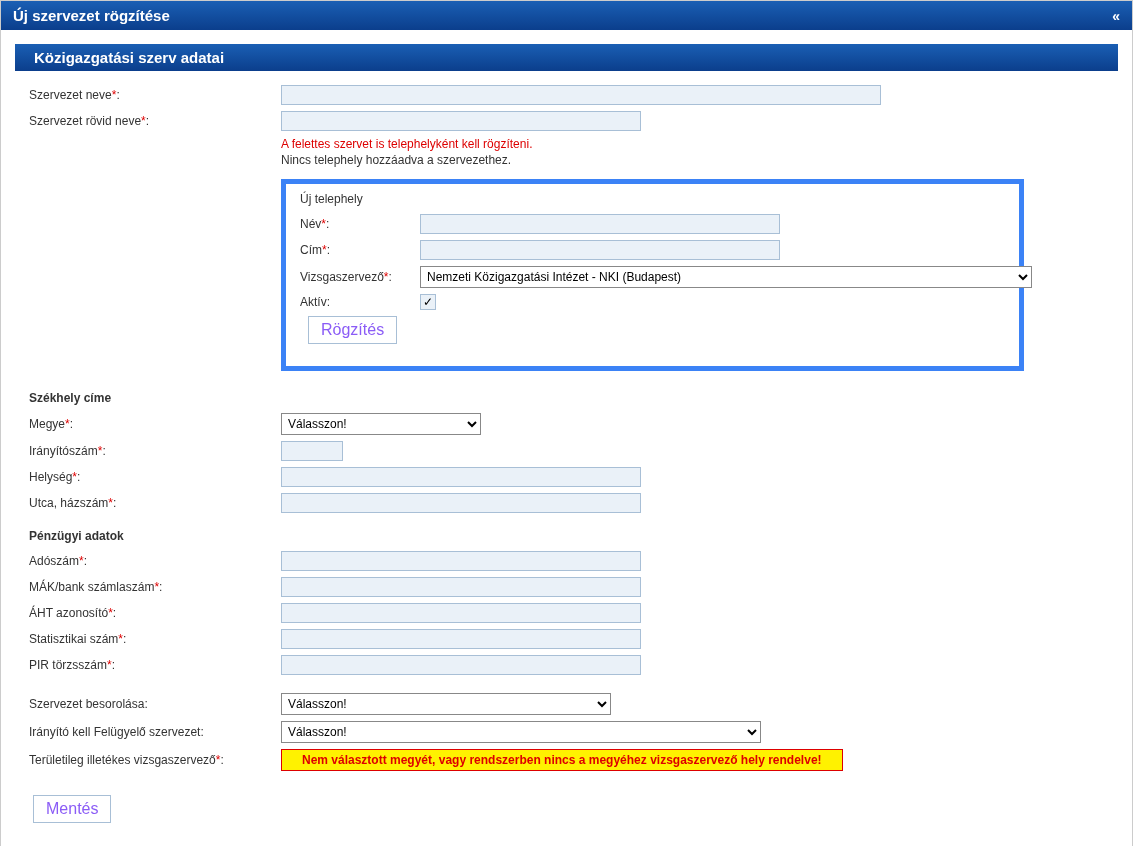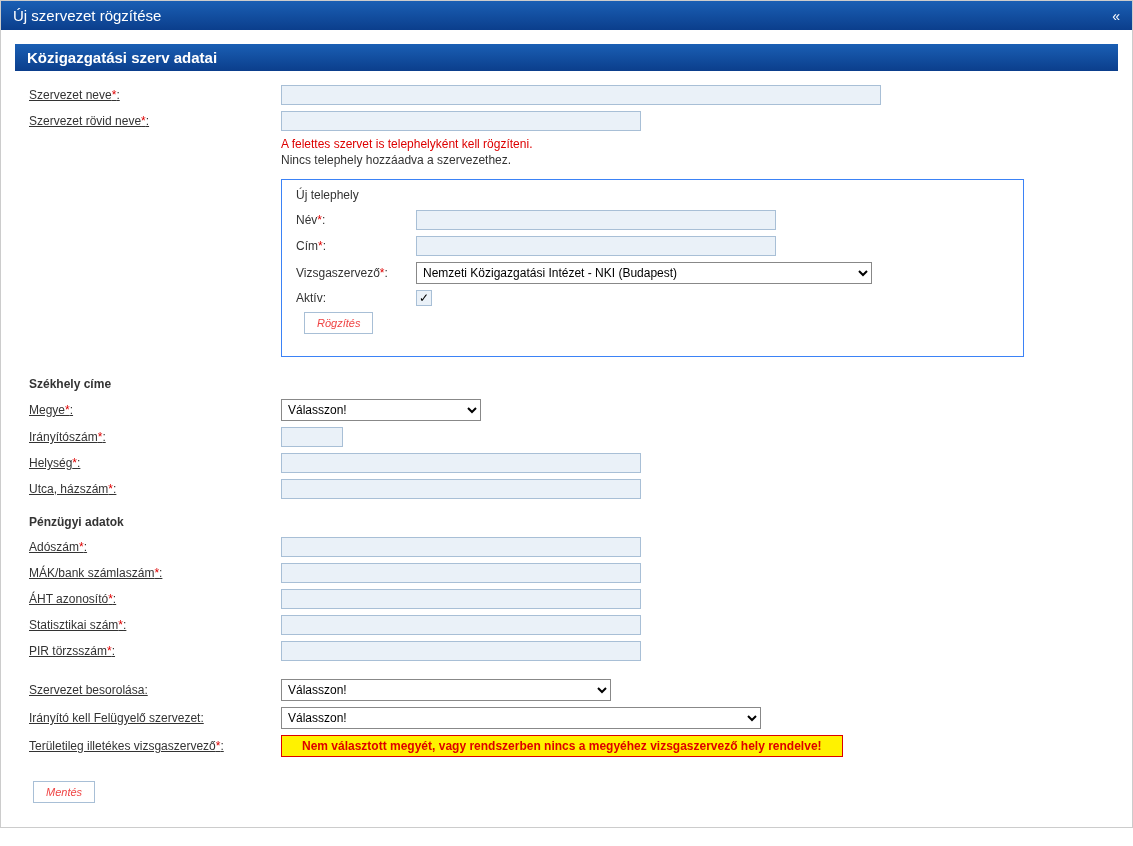--- a/index.html
+++ b/index.html
@@ -11,50 +11,49 @@
     color: #333;
     background: #fff;
   }
   .window {
     width: 1133px;
     border: 1px solid #ccc;
   }
   .titlebar {
     background: linear-gradient(to bottom, #1a5fb4 0%, #0b3e8c 100%);
     color: #fff;
-    font-weight: normal;
+    font-weight: bold;
     font-size: 15px;
     padding: 6px 12px;
     display: flex;
     justify-content: space-between;
     align-items: center;
   }
   .collapse-arrow {
     font-size: 14px;
     cursor: pointer;
   }
   .content { padding: 14px 14px 18px 14px; }
   .section-header {
     background: linear-gradient(to bottom, #1a5fb4 0%, #0b3e8c 100%);
     color: #fff;
     font-weight: bold;
     font-size: 15px;
-    padding: 5px 12px;
+    padding: 5px 19px;
     margin-bottom: 14px;
   }
   .form-body { padding: 0 14px; }
   .form-row {
     display: flex;
     align-items: center;
     margin-bottom: 6px;
   }
   .label-col {
     width: 252px;
     flex: 0 0 252px;
-    text-decoration: underline;
   }
   .input-col {
     flex: 1;
   }
   .req { color: #d00; }
   input[type="text"], select {
     font-family: inherit;
     font-size: 12px;
   }
   .txt {
@@ -78,49 +77,48 @@
   .cb.checked::after {
     content: "✓";
     font-size: 12px;
     color: #000;
     line-height: 1;
   }
   .warn { color: #d00; margin-bottom: 2px; }
   .info-msg { color: #333; margin-bottom: 10px; }
   .msg-block { margin-left: 252px; margin-top: 6px; margin-bottom: 12px; }
   .fieldset {
-    border: 1px solid #3b82f6;
+    border: 5px solid #3b82f6;
     margin-left: 252px;
     margin-right: 80px;
     padding: 4px 0 16px 14px;
     margin-bottom: 20px;
   }
   .fieldset-legend { margin: 4px 0 8px 0; }
   .fs-row { display: flex; align-items: center; margin-bottom: 6px; }
   .fs-label { width: 120px; flex: 0 0 120px; }
   .sel {
     border: 1px solid #888;
     background: #fff;
     height: 22px;
     padding: 1px 2px;
   }
-  .sel-wide { width: 456px; }
+  .sel-wide { width: 612px; }
   .sel-md { width: 330px; }
   .sel-lg { width: 480px; }
   .sel-sm { width: 200px; }
   .btn {
     border: 1px solid #a8bfd6;
     background: #fff;
-    color: #ef4444;
+    color: #8b5cf6;
     padding: 4px 12px;
     font-family: inherit;
-    font-size: 11px;
+    font-size: 16px;
     cursor: pointer;
     margin-left: 8px;
-    font-style: italic;
   }
   .section-title {
     font-weight: bold;
     margin: 16px 0 8px 0;
   }
   .alert-box {
     background: #fff200;
     border: 1px solid #d00;
     color: #d00;
     font-weight: bold;

